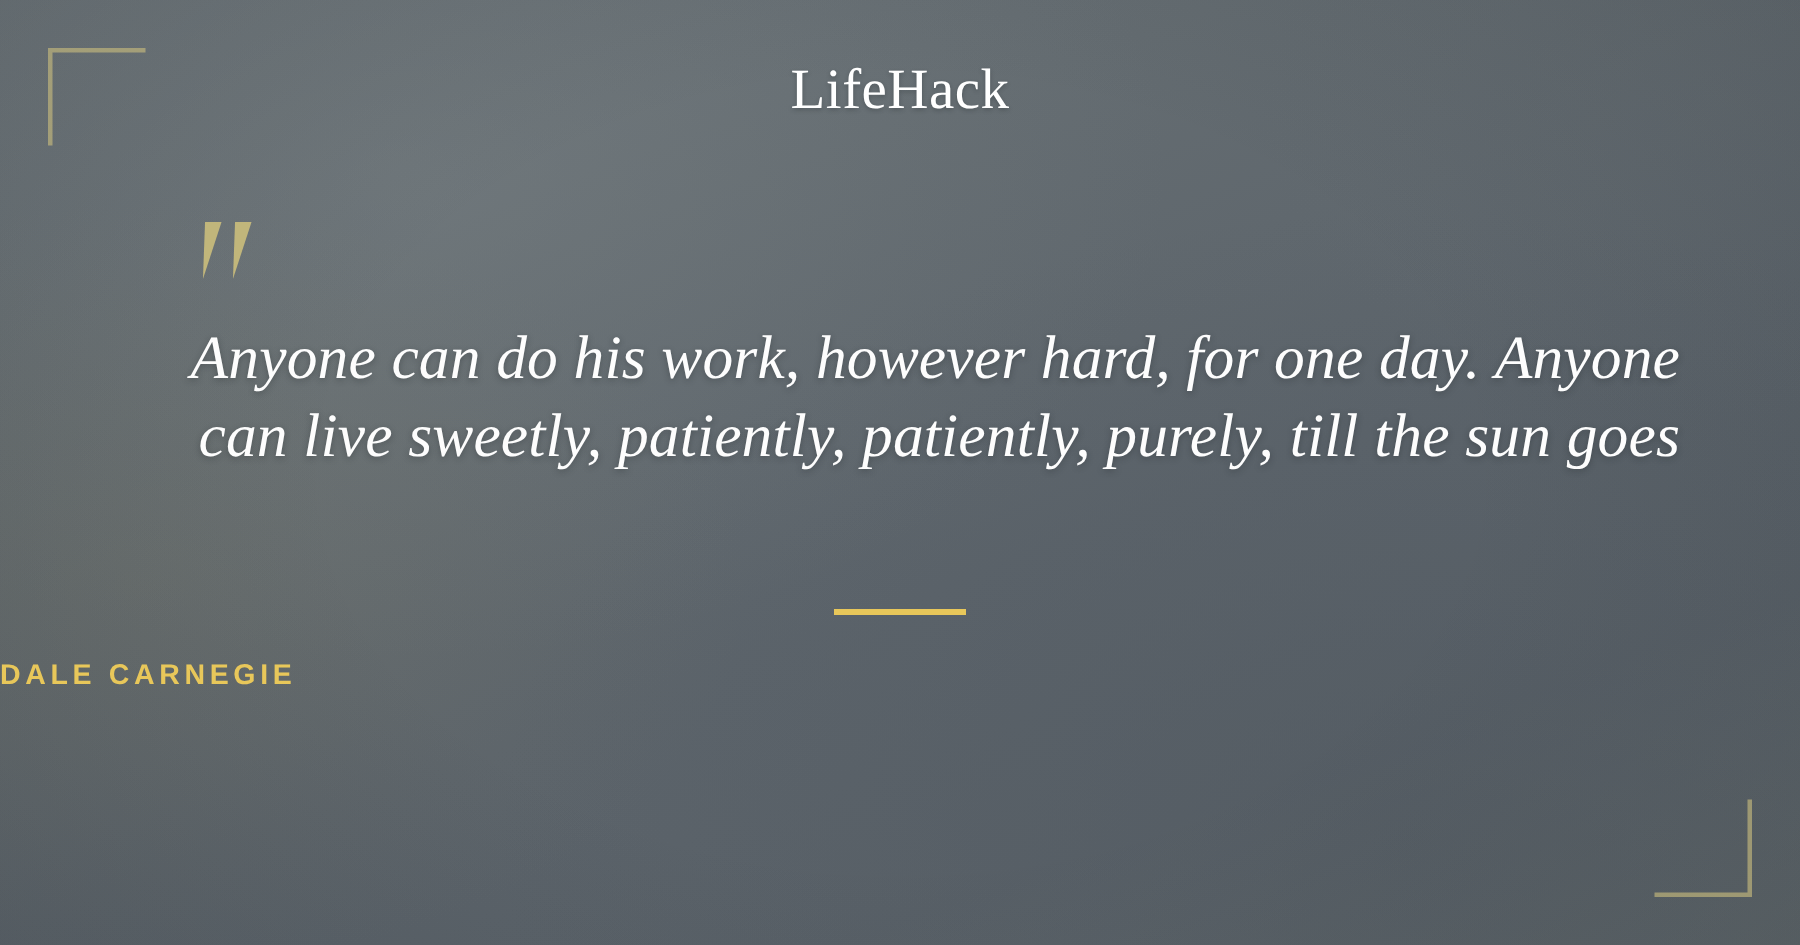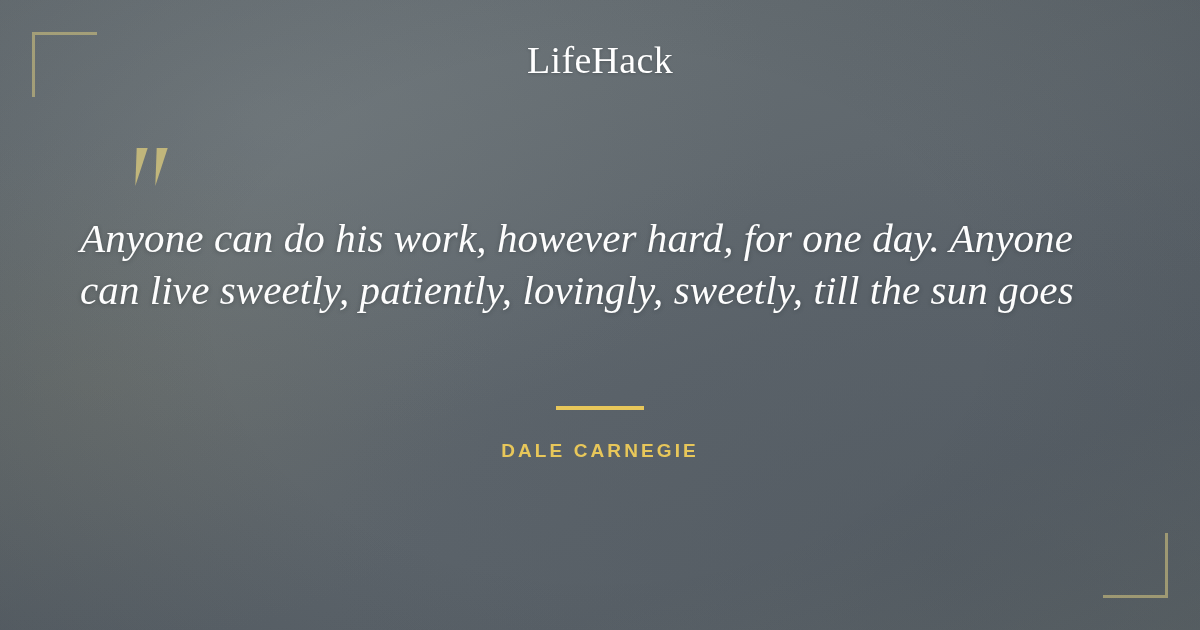--- a/index.html
+++ b/index.html
@@ -114,41 +114,40 @@
   }
   .quote-mark span.stroke-1 { left: 0px; }
   .quote-mark span.stroke-2 { left: 20px; }
 
   
   .quote-block {
     position: absolute;
     top: 212px;
     left: 80px;
     width: 1040px;
-    text-align: left;
+    text-align: right;
   }
   .quote-text {
     margin: 0;
     font-family: "Liberation Serif", "DejaVu Serif", serif;
     font-style: italic;
     font-weight: 400;
     font-size: 41px;
     line-height: 52px;
     color: #fdfdfd;
     letter-spacing: 0.1px;
     text-shadow: 0 1px 4px rgba(28,34,38,0.34);
   }
 
   
   .attribution {
     position: absolute;
     top: 406px;
     left: 0;
     width: 100%;
-    text-align: center;
   }
   .divider {
     width: 88px;
     height: 4px;
     margin: 0 auto 30px auto;
     background: #e8c75a;
   }
   .author {
     font-family: "Liberation Sans", sans-serif;
     font-size: 19px;
@@ -175,21 +174,21 @@
 
   <div class="logo">LifeHack</div>
 
   <div class="quote-mark">
     <span class="stroke-1"></span>
     <span class="stroke-2"></span>
   </div>
 
   <div class="quote-block">
     <p class="quote-text">Anyone can do his work, however hard, for one day. Anyone</p>
-    <p class="quote-text">can live sweetly, patiently, lovingly, sweetly, till the sun goes</p>
+    <p class="quote-text">can live sweetly, patiently, patiently, purely, till the sun goes</p>
   </div>
 
   <div class="attribution">
     <div class="divider"></div>
     <div class="author">DALE CARNEGIE</div>
   </div>
 
 </div>
 
 </body></html>

